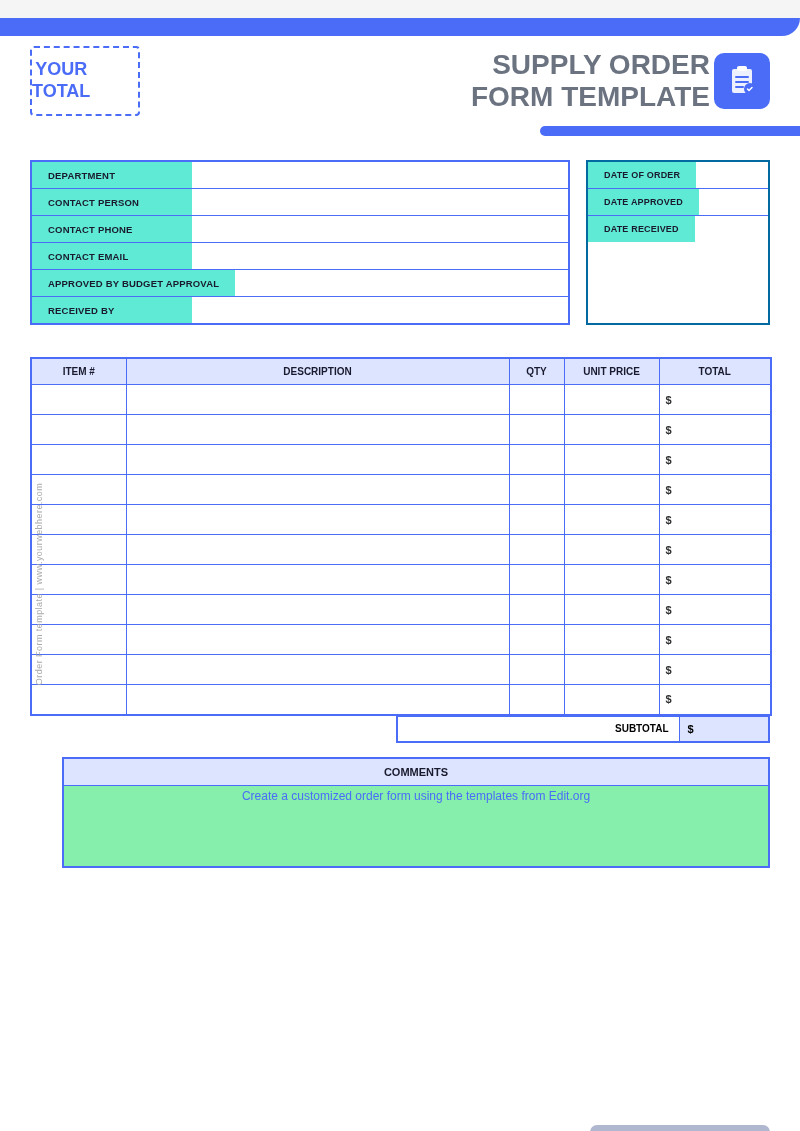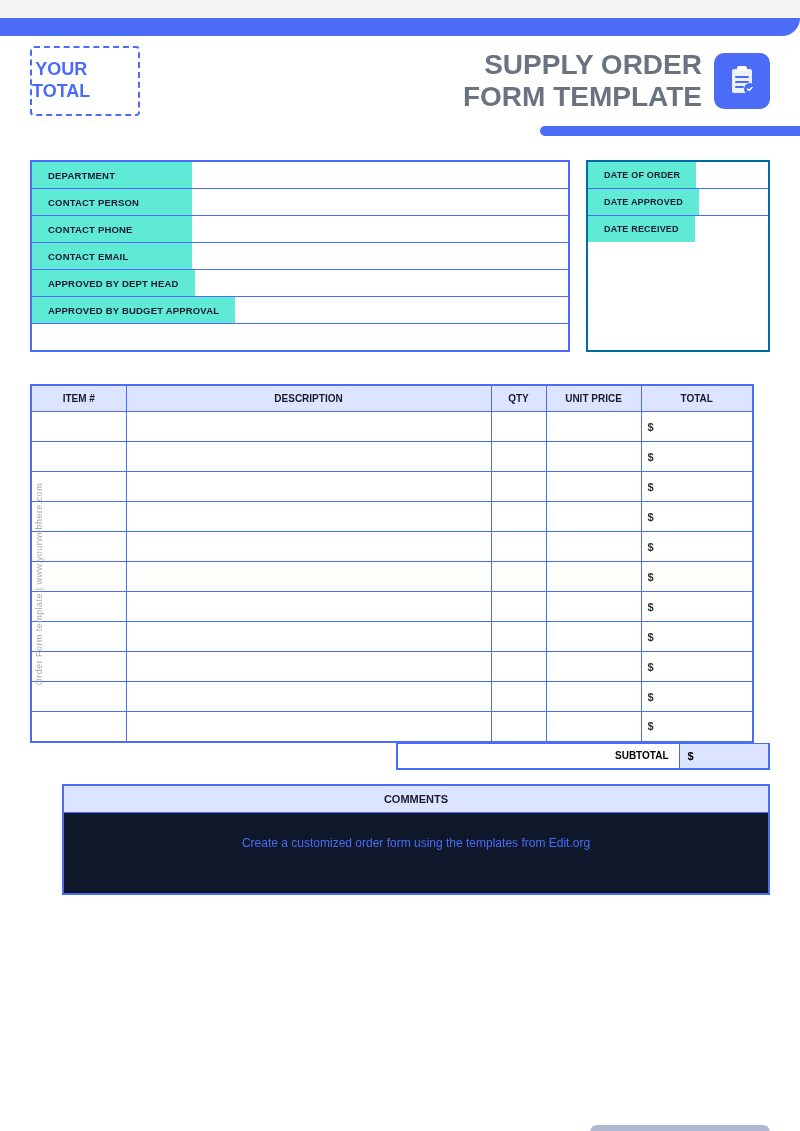--- a/index.html
+++ b/index.html
@@ -52,21 +52,21 @@
       font-weight: 900;
       font-size: 18px;
       color: #4a6cf7;
       text-align: center;
       line-height: 1.2;
     }
 
     .title-area {
       display: flex;
       align-items: center;
-      gap: 12px;
+      gap: 4px;
     }
     .title-text {
       font-family: 'Arial Black', Arial, sans-serif;
       font-weight: 900;
       font-size: 28px;
       color: #6b7280;
       text-align: right;
       line-height: 1.15;
       text-transform: uppercase;
     }
@@ -137,21 +137,21 @@
       font-size: 9px;
     }
     .field-value {
       flex: 1;
       background: #fff;
       min-height: 26px;
     }
 
     
     .items-section {
-      padding: 18px 46px 0 30px;
+      padding: 18px 28px 0 30px;
       margin-top: 14px;
     }
     .items-table {
       width: 100%;
       border-collapse: collapse;
       border: 2px solid #4a6cf7;
     }
     .items-table th {
       background: #dce4ff;
       color: #1a1a2e;
@@ -195,23 +195,22 @@
       padding: 7px;
       font-family: 'Arial Black', Arial, sans-serif;
       font-weight: 900;
       font-size: 11px;
       color: #1a1a2e;
       text-transform: uppercase;
       border-bottom: 1px solid #4a6cf7;
     }
     .comments-body {
       min-height: 80px;
-      padding: 20px;
       text-align: center;
-      background: #0f172a;
+      background: #86efac;
     }
     .comments-placeholder {
       color: #4a6cf7;
       font-size: 12px;
       font-family: Arial, sans-serif;
       font-style: normal;
     }
     .bottom-bar-accent {
       position: absolute;
       bottom: 10px;
@@ -283,28 +282,25 @@
       </div>
       <div class="field-row">
         <div class="field-label">CONTACT PHONE</div>
         <div class="field-value"></div>
       </div>
       <div class="field-row">
         <div class="field-label">CONTACT EMAIL</div>
         <div class="field-value"></div>
       </div>
       <div class="field-row">
-        <div class="field-label">APPROVED BY DEPT HEAD</div>
-        <div class="field-value"></div>
-      </div>
-      <div class="field-row">
         <div class="field-label">APPROVED BY BUDGET APPROVAL</div>
         <div class="field-value"></div>
       </div>
       <div class="field-row">
+        <div class="field-label">RECEIVED BY</div>
         <div class="field-value"></div>
       </div>
     </div>
 
     <div class="right-fields">
       <div class="field-row">
         <div class="field-label narrow">DATE OF ORDER</div>
         <div class="field-value"></div>
       </div>
       <div class="field-row">

